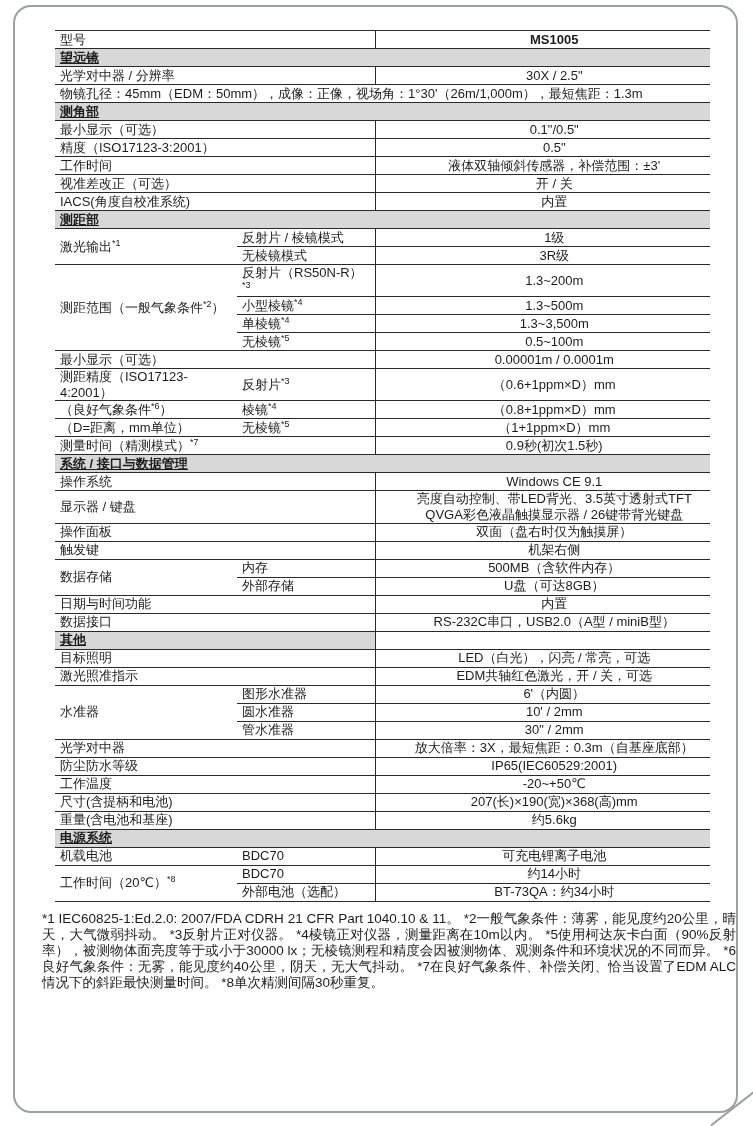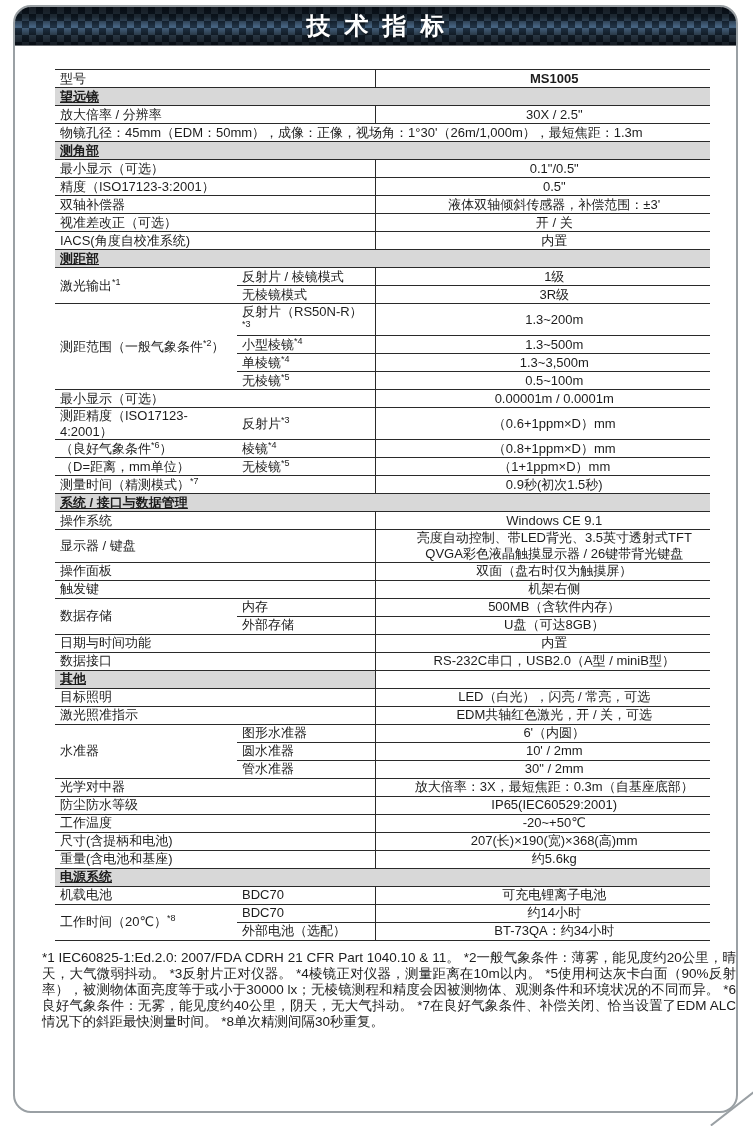--- a/index.html
+++ b/index.html
@@ -45,58 +45,55 @@
   .fold-line{
     position:absolute;left:705px;top:1108px;width:54px;height:1.5px;
     background:#9aa0a4;transform:rotate(-38deg);transform-origin:center;
   }
 </style>
 </head>
 <body>
 
 <div class="page">
   <div class="card">
-    <div class="band">
-      <h1>技术指标</h1>
-    </div>
     <div class="table-wrap">
       <table>
         <colgroup>
             <col class="w1">
             <col class="w2">
             <col class="w3">
           </colgroup>
         <tbody id="spec-body">
             <tr>
               <td class="c1" colspan="2"><span>型号</span></td>
               <td class="c3 bold">MS1005</td>
             </tr>
             <tr>
               <td class="sec" colspan="3">望远镜</td>
             </tr>
             <tr>
-              <td class="c1" colspan="2"><span>放大倍率 / 分辨率</span></td>
+              <td class="c1" colspan="2"><span>光学对中器 / 分辨率</span></td>
               <td class="c3">30X / 2.5"</td>
             </tr>
             <tr>
               <td class="c1" colspan="3"><span>物镜孔径：45mm（EDM：50mm），成像：正像，视场角：1°30'（26m/1,000m），最短焦距：1.3m</span></td>
             </tr>
             <tr>
               <td class="sec" colspan="3">测角部</td>
             </tr>
             <tr>
               <td class="c1" colspan="2"><span>最小显示（可选）</span></td>
               <td class="c3">0.1"/0.5"</td>
             </tr>
             <tr>
               <td class="c1" colspan="2"><span>精度（ISO17123-3:2001）</span></td>
               <td class="c3">0.5"</td>
             </tr>
             <tr>
-              <td class="c1" colspan="2"><span>双轴补偿器</span></td>
+              <td class="c1" colspan="2"><span>工作时间</span></td>
               <td class="c3">液体双轴倾斜传感器，补偿范围：±3'</td>
             </tr>
             <tr>
               <td class="c1" colspan="2"><span>视准差改正（可选）</span></td>
               <td class="c3">开 / 关</td>
             </tr>
             <tr>
               <td class="c1" colspan="2"><span>IACS(角度自校准系统)</span></td>
               <td class="c3">内置</td>
             </tr>

